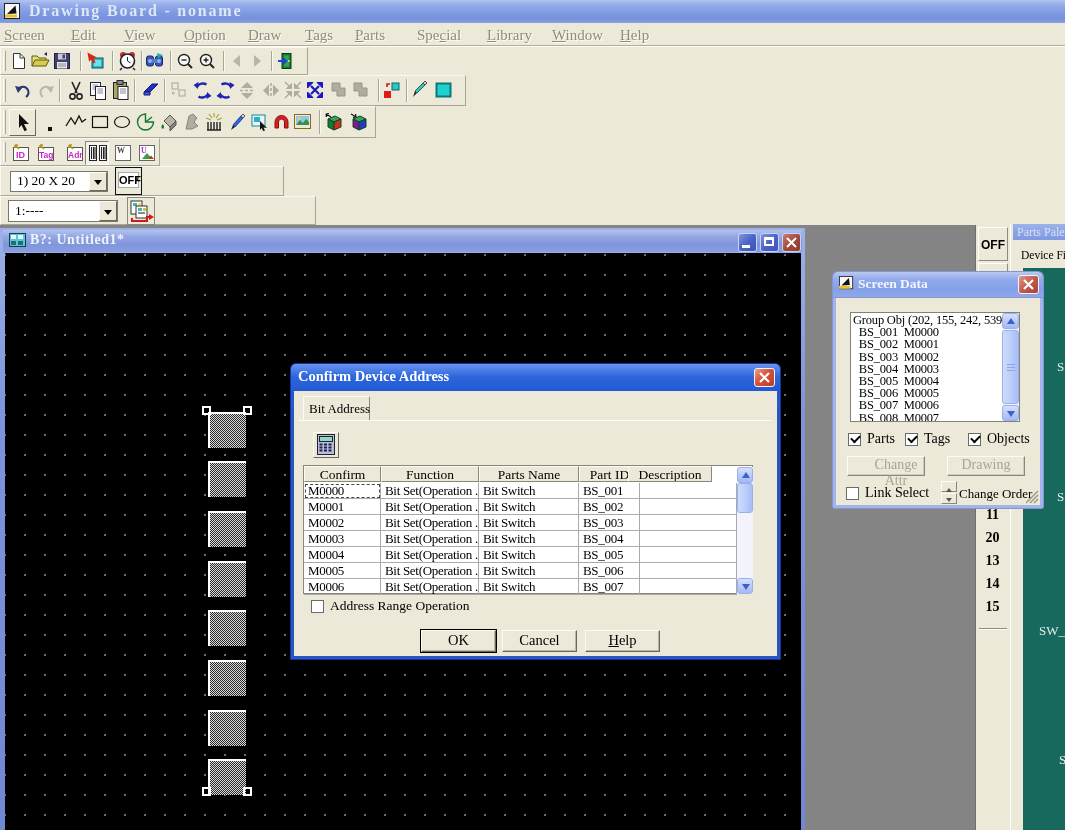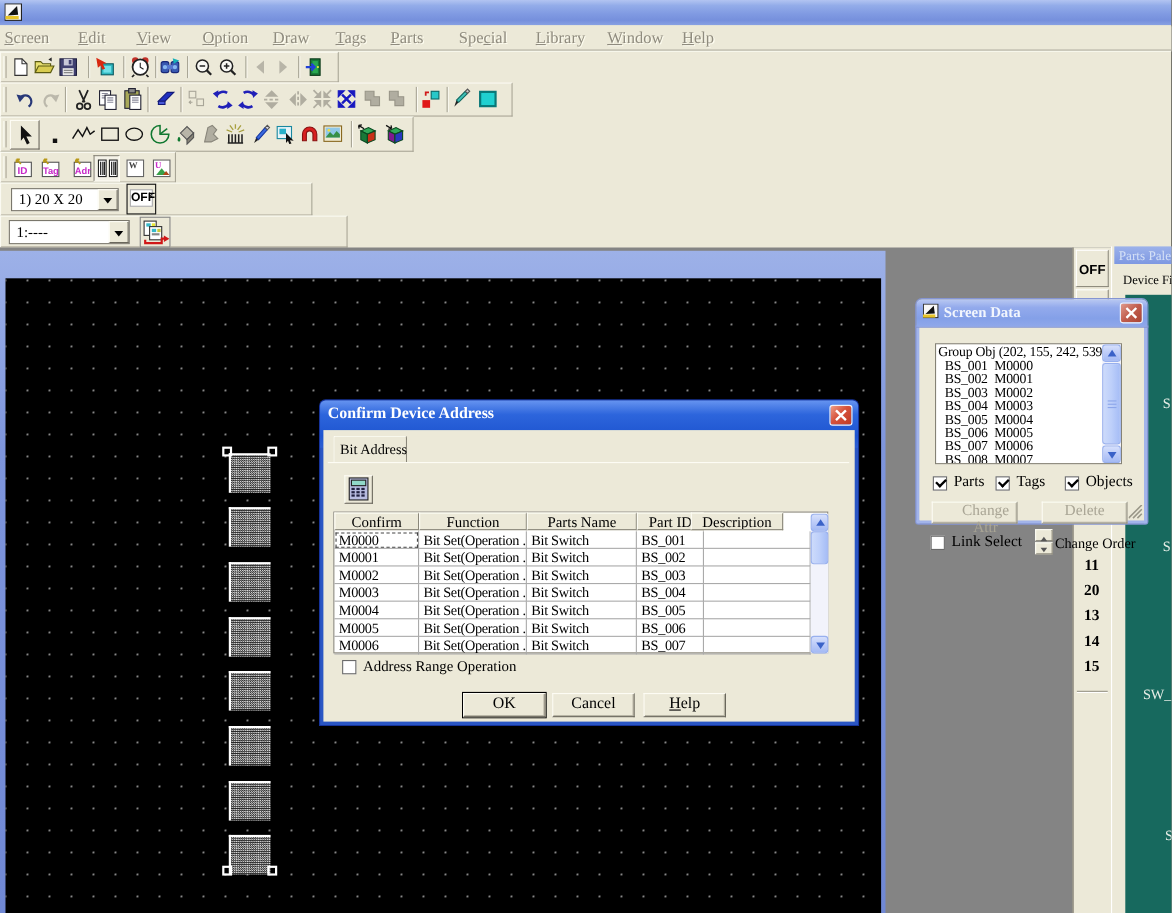--- a/index.html
+++ b/index.html
@@ -59,21 +59,21 @@
 
 
 #partspal { left:1010px; top:-1px; width:55px; height:606px; background:#ece9d8; border-left:1px solid #fff; }
 #pp-title { position:absolute; left:2px; top:0px; width:53px; height:16px; overflow:hidden;
   background:linear-gradient(180deg,#9cb2ea,#7e98e2); color:#d4e0f6; font-size:12px; padding:1px 0 0 4px; white-space:nowrap; }
 #pp-tab { position:absolute; left:2px; top:16px; width:53px; height:28px; color:#000; font-size:11.5px; padding-top:9px; padding-left:8px; white-space:nowrap; }
 #pp-teal { position:absolute; left:12px; top:44px; width:43px; height:562px; background:#17695e; }
 .wtxt { position:absolute; color:#e6ede6; font-size:13px; white-space:nowrap; }
 
 
-#screendata { left:833px; top:72px; width:210px; height:179px;
+#screendata { left:833px; top:72px; width:210px; height:211px;
   background:#ece9d8; border:3px solid #a2b4ea; border-top:none; border-radius:0 0 2px 2px;
   box-shadow:0 0 0 1px #8595d2; }
 #sd-title { position:absolute; left:-3px; top:-25px; width:210px; height:25px; border-radius:5px 5px 0 0;
   background:linear-gradient(180deg,#bac9f2 0%,#93aaec 30%,#84a0e8 70%,#90a8ea 100%);
   box-shadow:0 0 0 1px #8595d2; }
 #sd-title .ttxt { position:absolute; left:25px; top:4px; font-size:13.5px; font-weight:bold; color:#f2f6fd; }
 #sd-list { position:absolute; left:14px; top:15px; width:170px; height:110px; background:#fff;
   border:1px solid #858275; font-size:12.5px; line-height:12.2px; letter-spacing:-0.2px; overflow:hidden; }
 .ckb { position:absolute; width:13px; height:13px; background:#fff; border:1px solid #6a6a6a; }
 .ckb.on::after { content:""; position:absolute; left:2px; top:1px; width:7px; height:4px;
@@ -123,20 +123,21 @@
 </style>
 </head>
 <body>
 
 <div class="abs" id="titlebar">
   <svg class="abs" style="left:4px;top:3px" width="17" height="17" viewBox="0 0 17 17">
     <rect x="0.5" y="0.5" width="15" height="15" fill="#f8f8f8" stroke="#222"></rect>
     <path d="M3 11 L11.5 2.5 L12.5 10.5 Z" fill="#111"></path>
     <rect x="1" y="11.5" width="12" height="3" fill="#e8c428"></rect>
   </svg>
+  <div class="ttxt">Drawing Board - noname</div>
 </div>
 
 <div class="abs" id="menubar">
   <div class="mi" style="left:4px"><u>S</u>creen</div>
   <div class="mi" style="left:71px"><u>E</u>dit</div>
   <div class="mi" style="left:124px"><u>V</u>iew</div>
   <div class="mi" style="left:184px"><u>O</u>ption</div>
   <div class="mi" style="left:248px"><u>D</u>raw</div>
   <div class="mi" style="left:305px"><u>T</u>ags</div>
   <div class="mi" style="left:355px"><u>P</u>arts</div>
@@ -435,20 +436,41 @@
         <rect x="15" y="10" width="3" height="3" fill="#c8c838"></rect>
       <rect x="10" y="14" width="7" height="2" fill="#888"></rect>
       <path d="M4 20 L4 23 L19 23 L19 19 L22 19" stroke="#d01818" stroke-width="2" fill="none"></path>
       <path d="M21 16 L26 19 L21 22 Z" fill="#d01818"></path>
     </svg>
   </div>
 </div>
 
 <div class="abs" id="mdi">
   <div class="abs" id="childwin">
+    <div id="cw-title">
+      <svg class="abs" style="left:6px;top:3px" width="17" height="15" viewBox="0 0 17 15">
+        <rect x="0.5" y="0.5" width="16" height="13" fill="#58c8d8" stroke="#104048"></rect>
+        <rect x="2" y="2" width="5" height="4" fill="#e8f8f8"></rect>
+          <rect x="9" y="2" width="5" height="4" fill="#e8f8f8"></rect>
+        <rect x="2" y="8" width="5" height="4" fill="#286878"></rect>
+          <rect x="9" y="8" width="5" height="4" fill="#286878"></rect>
+      </svg>
+      <div class="ttxt">B?:  Untitled1*</div>
+      <div class="cwb" style="right:45px;">
+          <div style="position:absolute;left:3px;bottom:3px;width:8px;height:3px;background:#fff"></div>
+        </div>
+      <div class="cwb" style="right:23px;">
+          <div style="position:absolute;left:3px;top:3px;width:10px;height:9px;border:2px solid #fff;border-top-width:3px;"></div>
+        </div>
+      <div class="cwb" style="right:1px;width:19px;background:linear-gradient(135deg,#c87e72 0%,#a34b3d 50%,#8f3a2c 100%);">
+        <svg style="position:absolute;left:3px;top:3px" width="11" height="11" viewBox="0 0 11 11">
+            <path d="M1 1 L10 10 M10 1 L1 10" stroke="#fff" stroke-width="2"></path>
+          </svg>
+      </div>
+    </div>
     <div id="canvas">
       <div class="part" style="top:159px"></div>
       <div class="part" style="top:208px"></div>
       <div class="part" style="top:258px"></div>
       <div class="part" style="top:308px"></div>
       <div class="part" style="top:357px"></div>
       <div class="part" style="top:407px"></div>
       <div class="part" style="top:457px"></div>
       <div class="part" style="top:506px"></div>
       <div class="handle" style="left:197px;top:153px"></div>
@@ -514,21 +536,21 @@
           </div>
       </div>
     </div>
     <div class="ckb on" style="left:12px;top:136px"></div>
       <div class="clabel" style="left:31px;top:134px">Parts</div>
     <div class="ckb on" style="left:69px;top:136px"></div>
       <div class="clabel" style="left:88px;top:134px">Tags</div>
     <div class="ckb on" style="left:132px;top:136px"></div>
       <div class="clabel" style="left:151px;top:134px">Objects</div>
     <div class="gbtn" style="left:11px;top:159px;width:78px;padding-left:20px;">Change Attr</div>
-    <div class="gbtn" style="left:111px;top:159px;width:78px;">Delete</div>
+    <div class="gbtn" style="left:111px;top:159px;width:78px;">Drawing</div>
     <div class="ckb" style="left:10px;top:190px"></div>
       <div class="clabel" style="left:29px;top:188px">Link Select</div>
     <div style="position:absolute;left:105px;top:184px;width:16px;height:11px;background:#ece9d8;border:1px solid;border-color:#fdfcf4 #8a877a #8a877a #fdfcf4;">
         <div style="position:absolute;left:4px;top:3px;width:0;height:0;border:3px solid transparent;border-bottom:4px solid #555;"></div>
       </div>
     <div style="position:absolute;left:105px;top:196px;width:16px;height:11px;background:#ece9d8;border:1px solid;border-color:#fdfcf4 #8a877a #8a877a #fdfcf4;">
         <div style="position:absolute;left:4px;top:4px;width:0;height:0;border:3px solid transparent;border-top:4px solid #555;"></div>
       </div>
     <div class="clabel" style="left:123px;top:189px;font-size:13px">Change Order</div>
     <svg style="position:absolute;right:1px;bottom:1px" width="13" height="13" viewBox="0 0 13 13">

